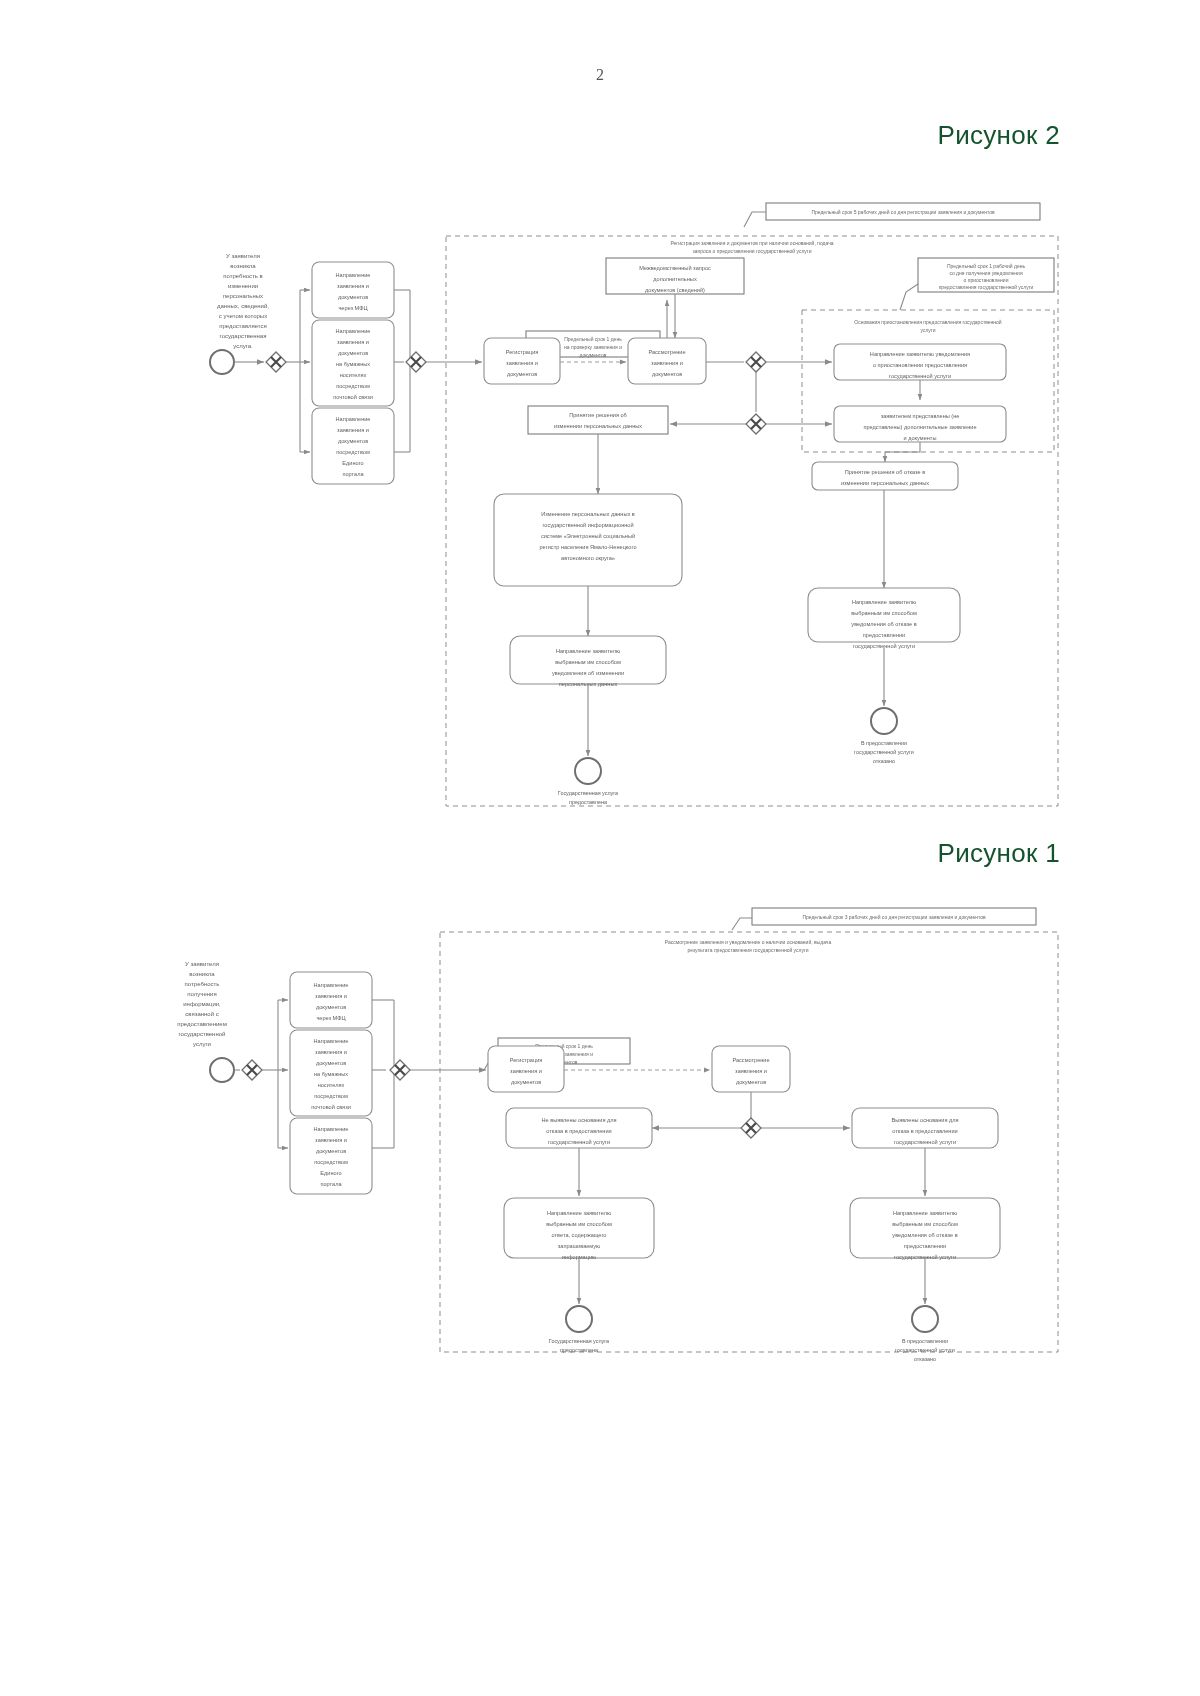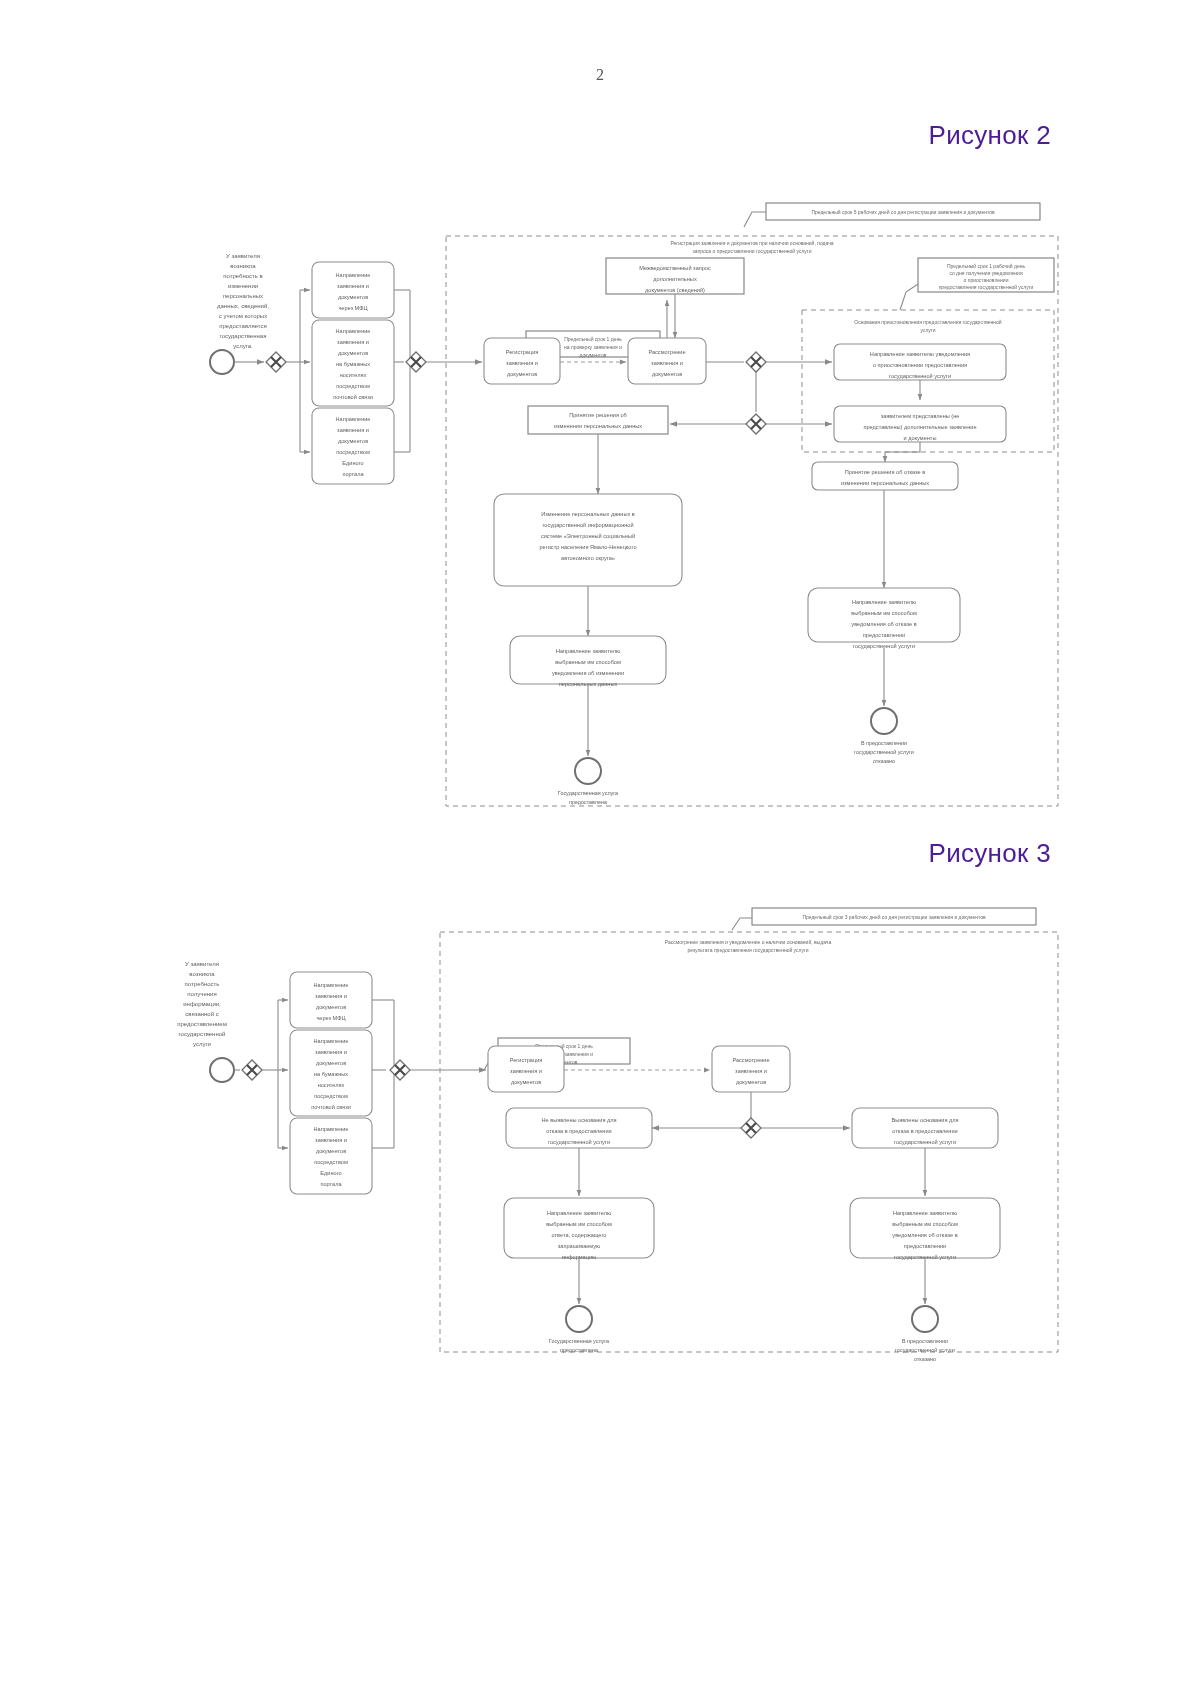--- a/index.html
+++ b/index.html
@@ -6,21 +6,21 @@
   body{font-family:"Liberation Sans", sans-serif;}
   .page{
     position:relative;width:1200px;height:1696px;background:#ffffff;margin:0 auto;
     overflow:hidden;
   }
   .page-number{
     position:absolute;left:0;right:0;top:66px;text-align:center;
     font-size:16px;color:#555;font-family:"Liberation Serif", serif;
   }
   .fig-title{
-    position:absolute;right:149px;font-size:26px;color:#4c1d95;
+    position:absolute;right:140px;font-size:26px;color:#14532d;
     font-family:"Liberation Sans", sans-serif;letter-spacing:.3px;margin-left:36px;
   }
   #fig2-title{top:120px;}
   #fig3-title{top:838px;}
 
   
   svg.diagram{position:absolute;left:0;top:0;width:1200px;height:1696px;}
 
   .lane{fill:none;stroke:#8d8d8d;stroke-width:1;stroke-dasharray:5 4;}
   .conn{fill:none;stroke:#8a8a8a;stroke-width:1.1;}
@@ -39,21 +39,21 @@
   .t-start{font-size:6px;text-anchor:middle;fill:#5e5e5e;}
 </style>
 </head>
 <body>
 
 <div class="page">
 
   <div class="page-number">2</div>
 
   <div class="fig-title" id="fig2-title">Рисунок 2</div>
-  <div class="fig-title" id="fig3-title">Рисунок 3</div>
+  <div class="fig-title" id="fig3-title">Рисунок 1</div>
 
   <svg class="diagram" viewBox="0 0 1200 1696">
     <defs>
       <marker id="ah" markerWidth="7" markerHeight="7" refX="6.4" refY="2.6" orient="auto">
         <path d="M0,0 L6.4,2.6 L0,5.2 z" fill="#8a8a8a"></path>
       </marker>
       <marker id="ahs" markerWidth="6" markerHeight="6" refX="5.6" refY="2.2" orient="auto">
         <path d="M0,0 L5.6,2.2 L0,4.4 z" fill="#8a8a8a"></path>
       </marker>
     </defs>

